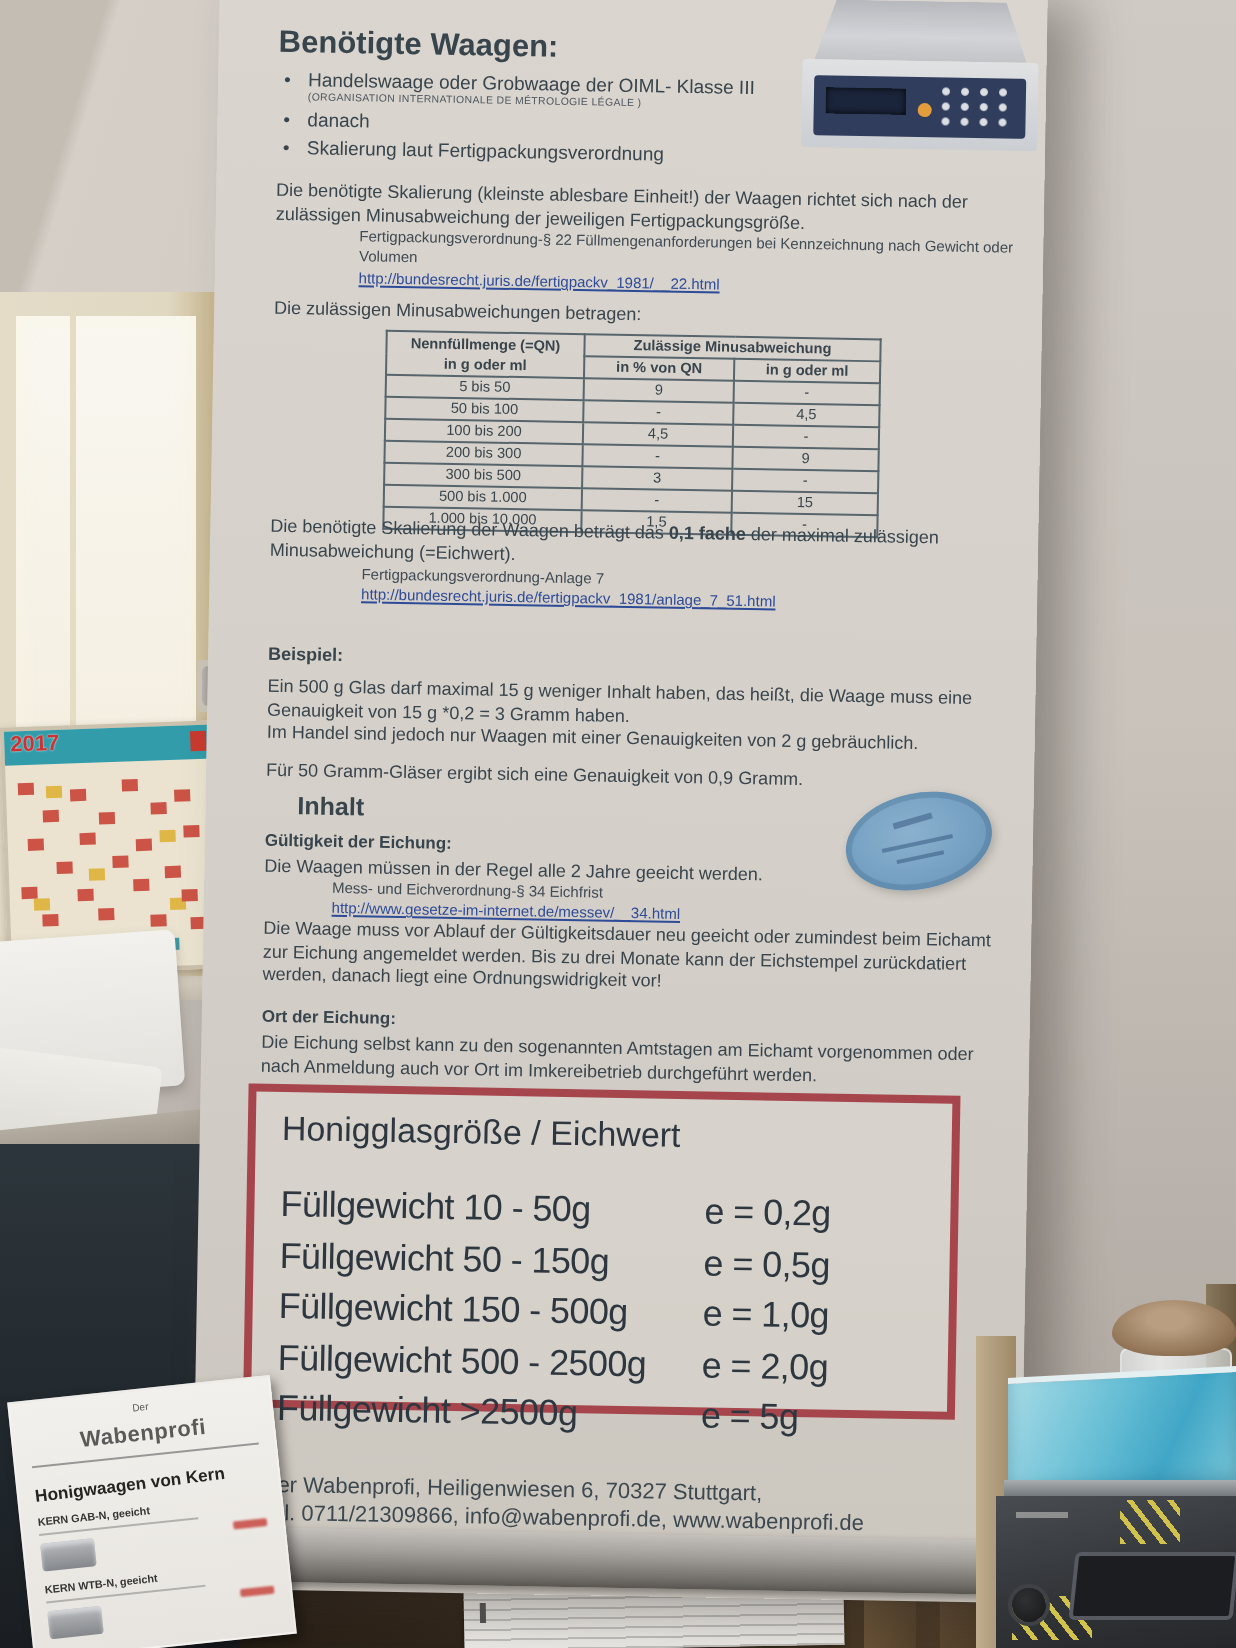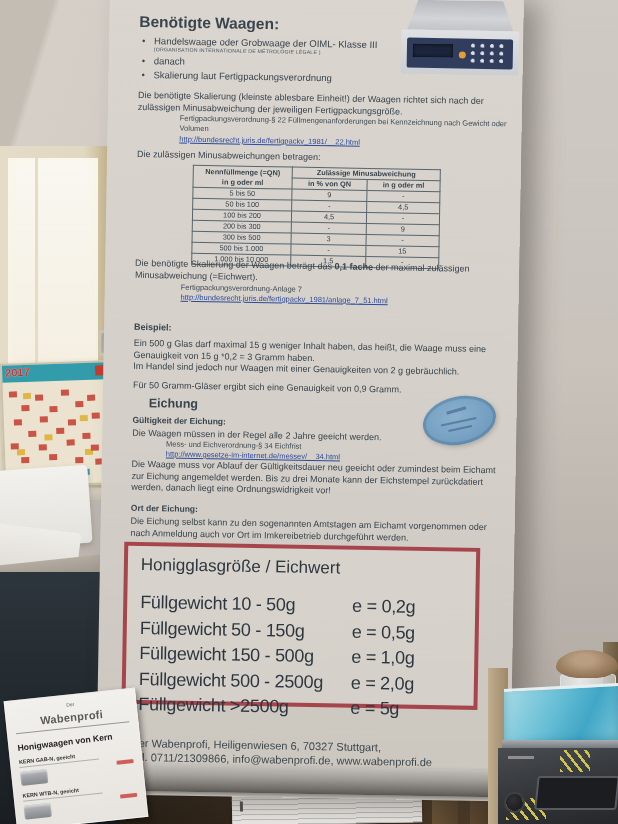--- a/index.html
+++ b/index.html
@@ -300,21 +300,21 @@
       <span>Die benötigte Skalierung der Waagen beträgt das </span><b>0,1 fache</b><span> der maximal zulässigen Minusabweichung (=Eichwert).</span>
     </div>
     <div class="sec ref r-anlage">Fertigpackungsverordnung-Anlage 7</div>
     <div class="sec link l-anlage">http://bundesrecht.juris.de/fertigpackv_1981/anlage_7_51.html</div>
 
     <div class="sec h-beispiel">Beispiel:</div>
     <div class="sec para b-line1">Ein 500 g Glas darf maximal 15 g weniger Inhalt haben, das heißt, die Waage muss eine Genauigkeit von 15 g *0,2 = 3 Gramm haben.</div>
     <div class="sec para b-line2">Im Handel sind jedoch nur Waagen mit einer Genauigkeiten von 2 g gebräuchlich.</div>
     <div class="sec para b-line3">Für 50 Gramm-Gläser ergibt sich eine Genauigkeit von 0,9 Gramm.</div>
 
-    <div class="sec h-eichung">Eichung</div>
+    <div class="sec h-eichung">Inhalt</div>
     <div class="sec h-gueltig">Gültigkeit der Eichung:</div>
     <div class="sec para p-gueltig">Die Waagen müssen in der Regel alle 2 Jahre geeicht werden.</div>
     <div class="sec ref r-messev">Mess- und Eichverordnung-§ 34 Eichfrist</div>
     <div class="sec link l-messev">http://www.gesetze-im-internet.de/messev/__34.html</div>
 
     <div class="stamp">
       <div class="stamp-mark sm1"></div>
       <div class="stamp-mark sm2"></div>
       <div class="stamp-mark sm3"></div>
     </div>

